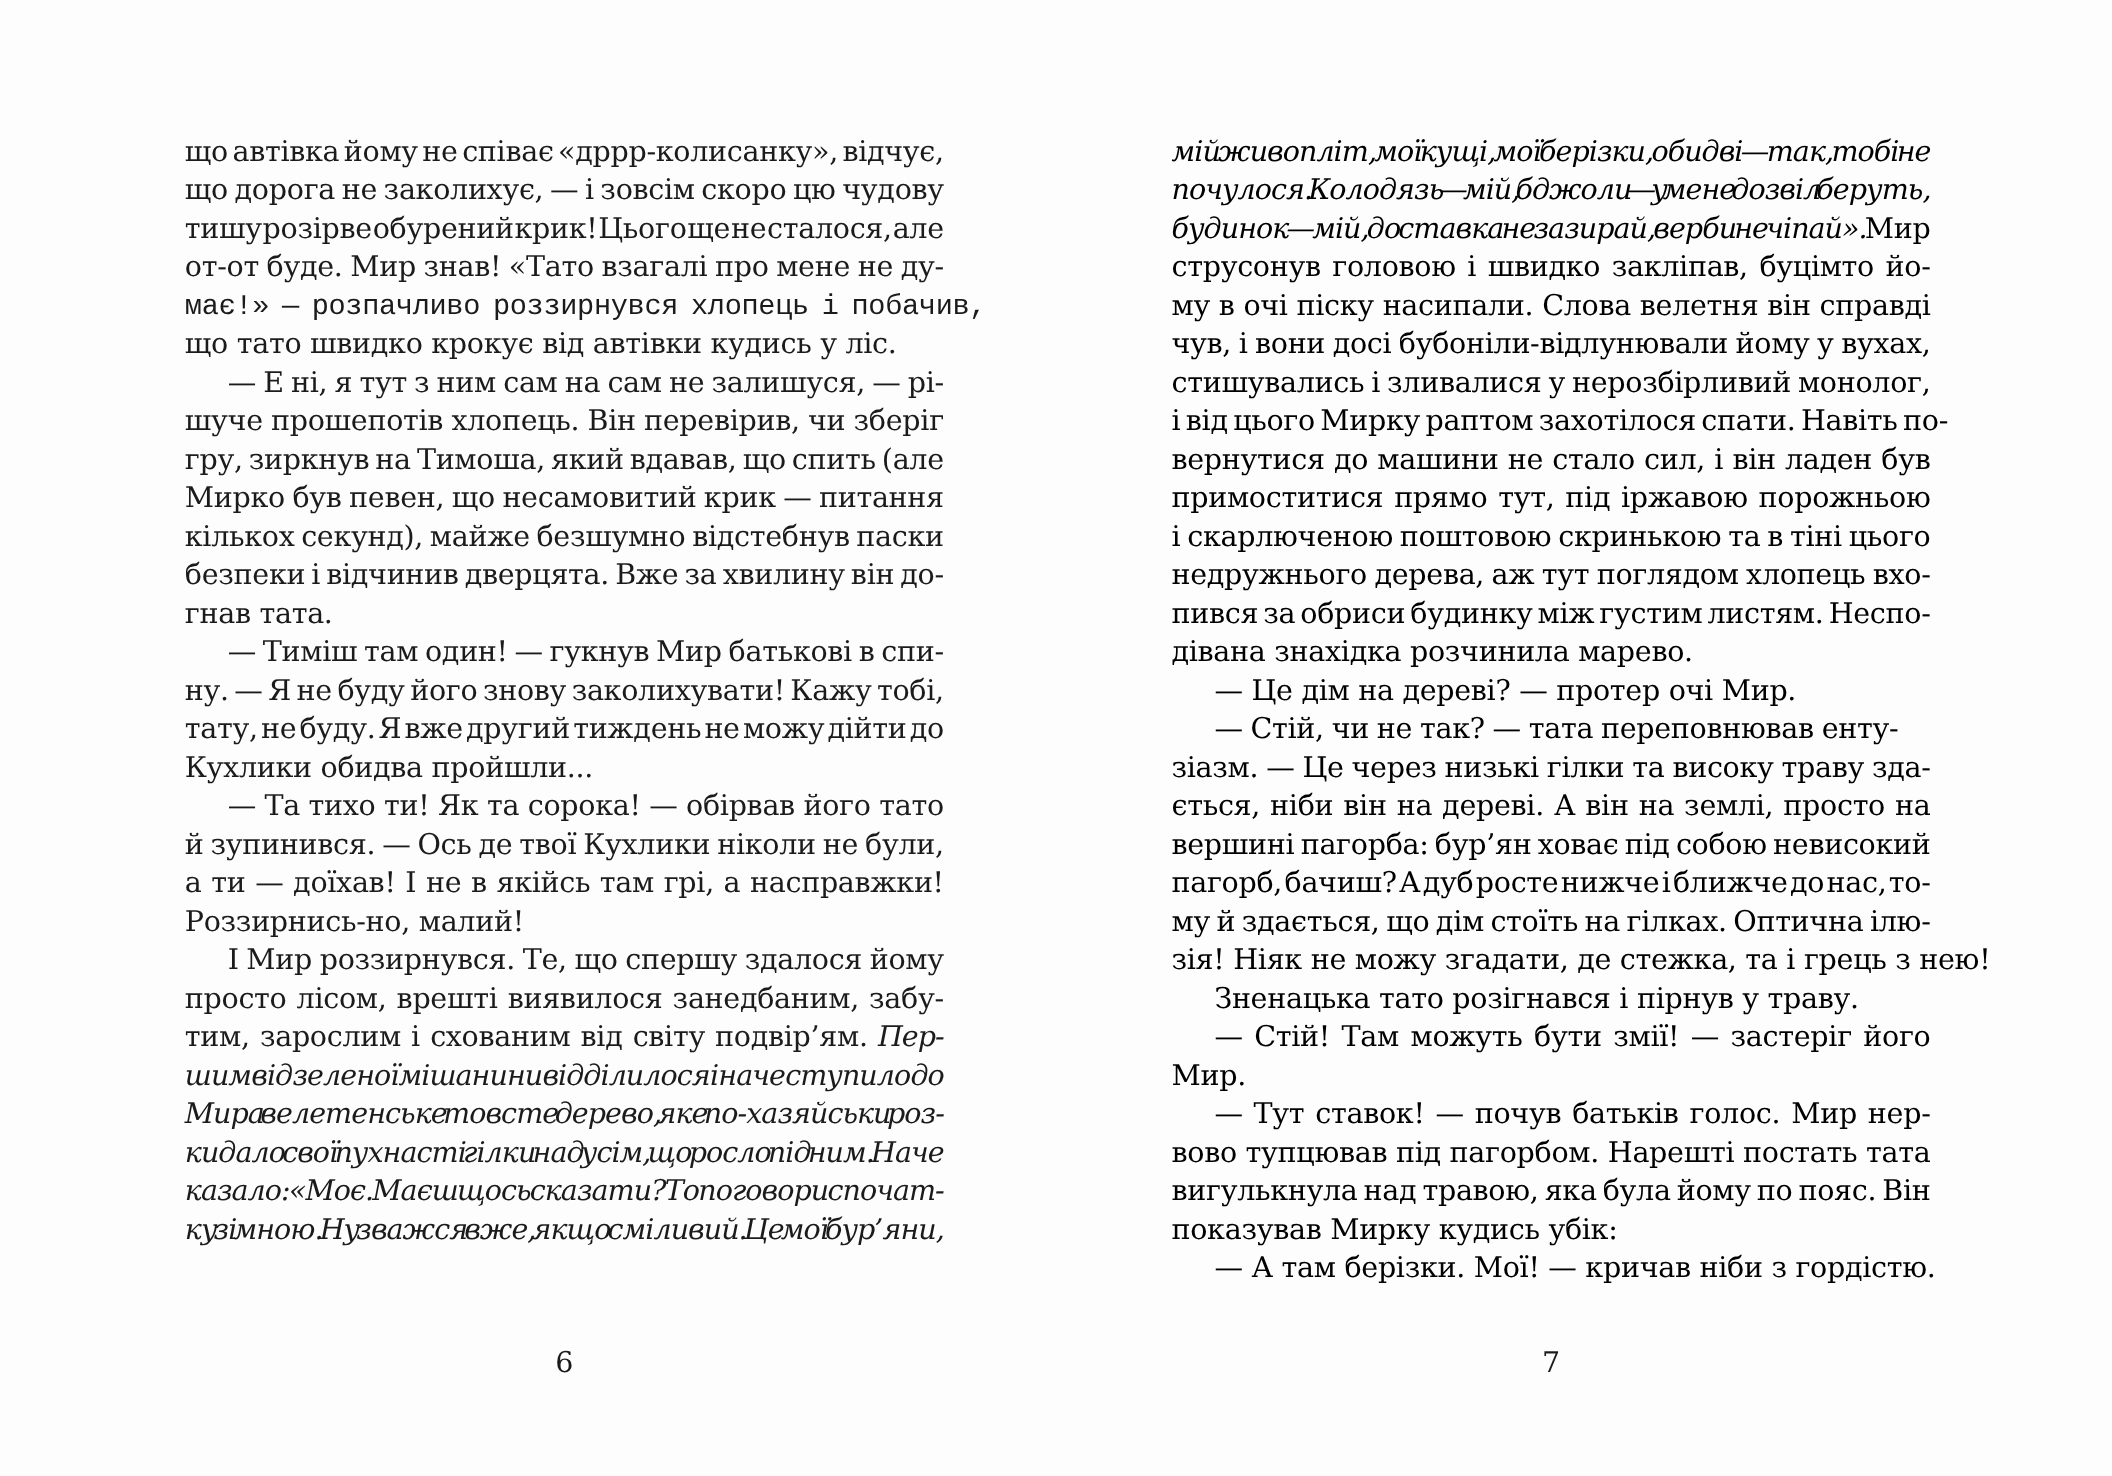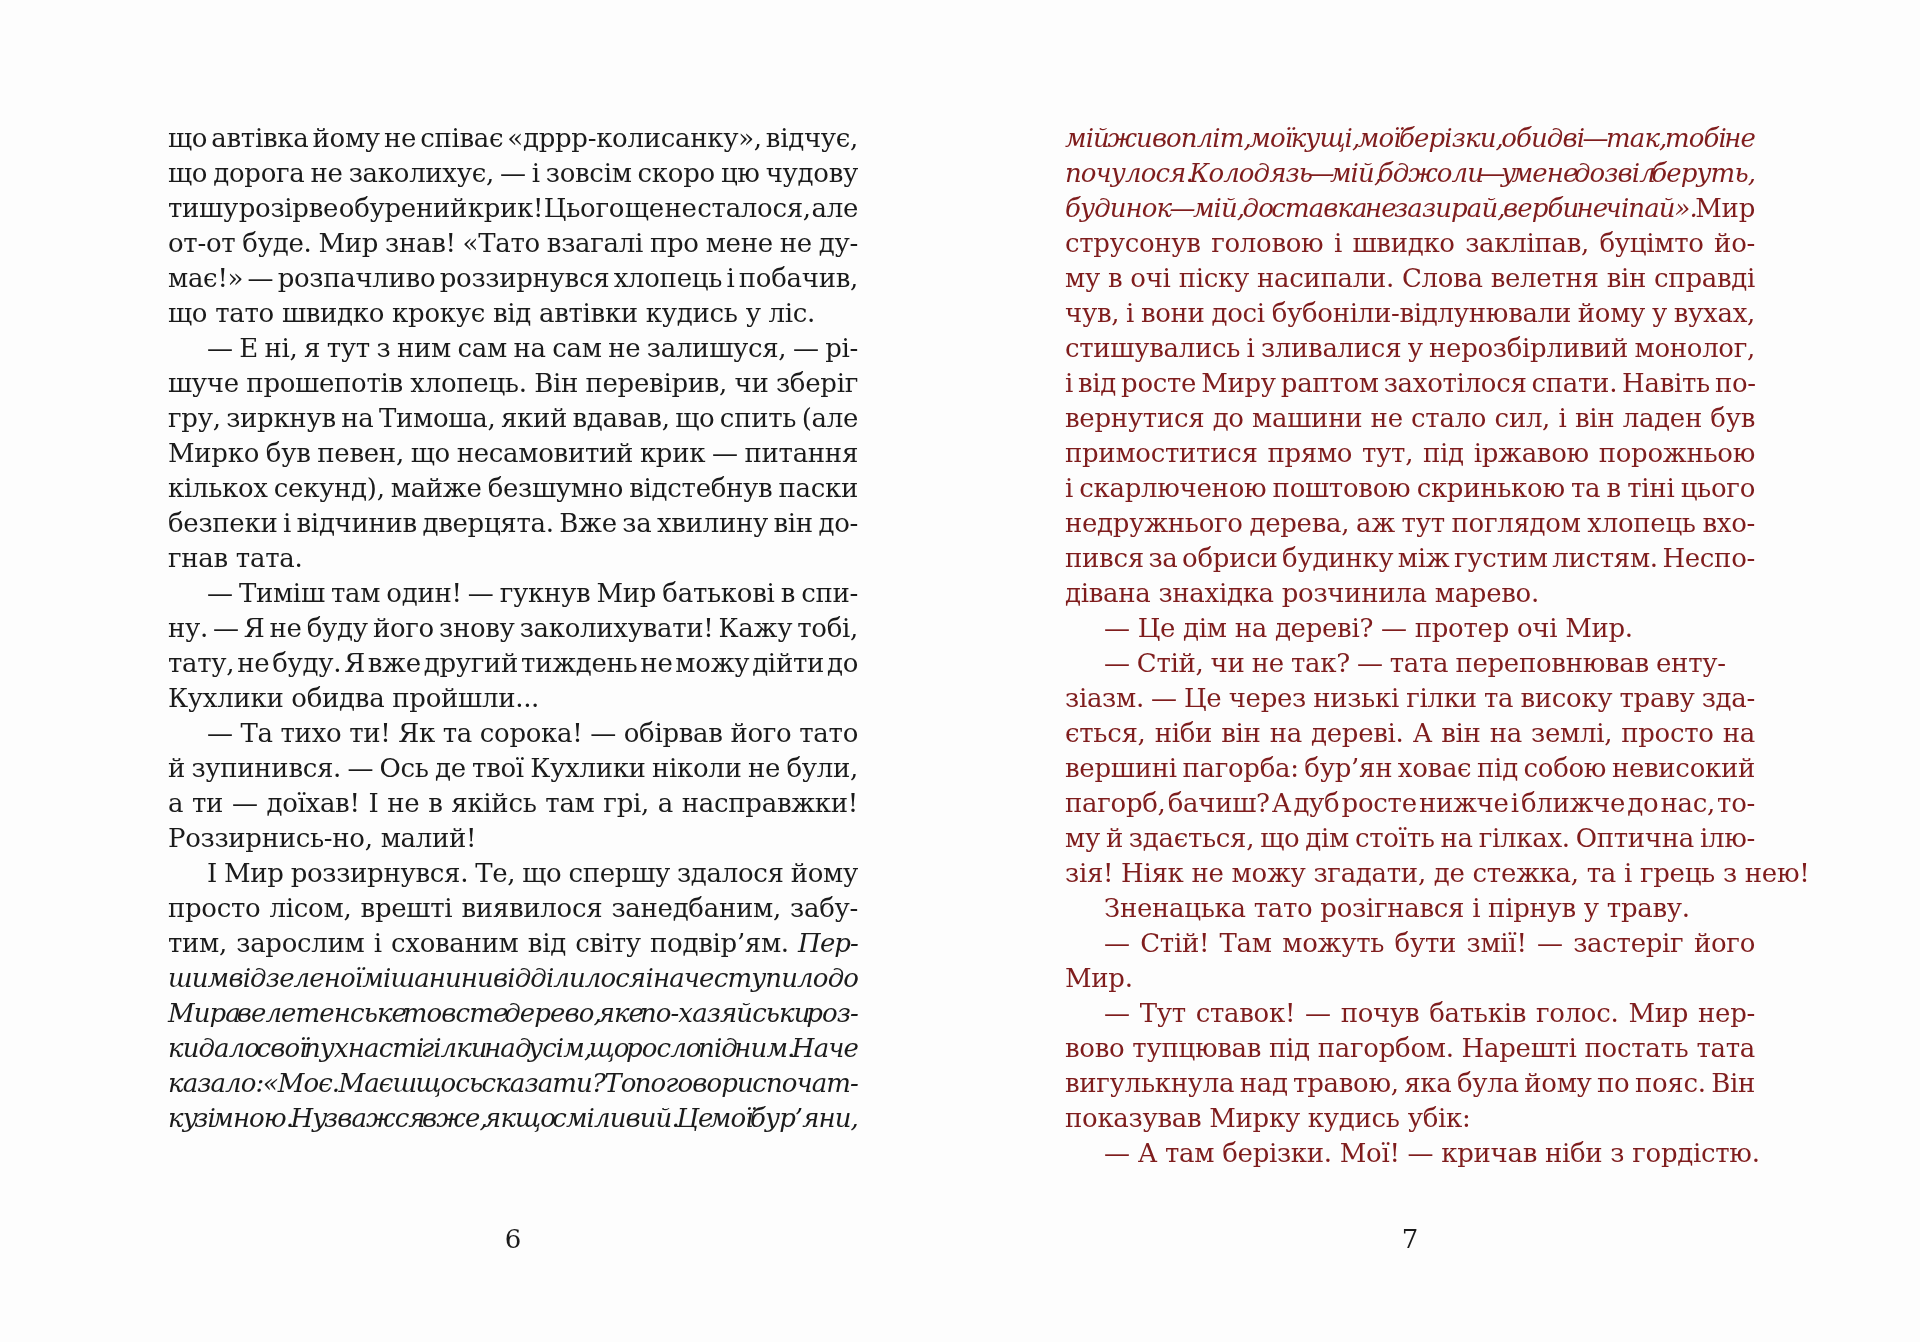--- a/index.html
+++ b/index.html
@@ -53,21 +53,21 @@
 </style>
 </head>
 <body style="background: rgb(253, 253, 253);">
 
 <div class="spread">
   <div class="column col-left" style="color: rgb(27, 27, 27);">
       <div class="line" style="word-spacing: -3.8724px;"><span>що автівка йому не співає «дррр-колисанку», відчує,</span></div>
       <div class="line" style="word-spacing: -1.92535px;"><span>що дорога не заколихує, — і зовсім скоро цю чудову</span></div>
       <div class="line" style="word-spacing: -7.25px;"><span>тишу розірве обурений крик! Цього ще не сталося, але</span></div>
       <div class="line" style="word-spacing: -1.00868px;"><span>от-от буде. Мир знав! «Тато взагалі про мене не ду-</span></div>
-      <div class="line" style="word-spacing: -3.55469px;"><span>має!» — розпачливо роззирнувся хлопець і побачив,</span></div>
+      <div class="line" style="word-spacing: -3.55469px; font-family: Liberation Mono, monospace;"><span>має!» — розпачливо роззирнувся хлопець і побачив,</span></div>
       <div class="line last" style="word-spacing: 0px;"><span>що тато швидко крокує від автівки кудись у ліс.</span></div>
       <div class="line indent" style="word-spacing: -1.40385px;"><span>— Е ні, я тут з ним сам на сам не залишуся, — рі-</span></div>
       <div class="line" style="word-spacing: -0.463542px;"><span>шуче прошепотів хлопець. Він перевірив, чи зберіг</span></div>
       <div class="line" style="word-spacing: -2.44531px;"><span>гру, зиркнув на Тимоша, який вдавав, що спить (але</span></div>
       <div class="line" style="word-spacing: -1.14955px;"><span>Мирко був певен, що несамовитий крик — питання</span></div>
       <div class="line" style="word-spacing: -1.88437px;"><span>кількох секунд), майже безшумно відстебнув паски</span></div>
       <div class="line" style="word-spacing: -2.41406px;"><span>безпеки і відчинив дверцята. Вже за хвилину він до-</span></div>
       <div class="line last" style="word-spacing: 0px;"><span>гнав тата.</span></div>
       <div class="line indent" style="word-spacing: -1.78646px;"><span>— Тиміш там один! — гукнув Мир батькові в спи-</span></div>
       <div class="line" style="word-spacing: -2.90104px;"><span>ну. — Я не буду його знову заколихувати! Кажу тобі,</span></div>
@@ -79,29 +79,29 @@
       <div class="line last" style="word-spacing: 0px;"><span>Роззирнись-но, малий!</span></div>
       <div class="line indent" style="word-spacing: -0.984375px;"><span>І Мир роззирнувся. Те, що спершу здалося йому</span></div>
       <div class="line" style="word-spacing: 1.23438px;"><span>просто лісом, врешті виявилося занедбаним, забу-</span></div>
       <div class="line" style="word-spacing: 1.30357px;"><span>тим, зарослим і схованим від світу подвір’ям. </span><span class="it">Пер-</span></div>
       <div class="line" style="word-spacing: -7.16992px;"><span class="it">шим від зеленої мішанини відділилося і наче ступило до</span></div>
       <div class="line" style="word-spacing: -10.5859px;"><span class="it">Мира велетенське товсте дерево, яке по-хазяйськи роз-</span></div>
       <div class="line" style="word-spacing: -9.92031px;"><span class="it">кидало свої пухнасті гілки над усім, що росло під ним. Наче</span></div>
       <div class="line" style="word-spacing: -8.07143px;"><span class="it">казало: «Моє. Маєш щось сказати? То поговори спочат-</span></div>
       <div class="line" style="word-spacing: -10.0031px;"><span class="it">ку зі мною. Ну зважся вже, якщо сміливий. Це мої бур’яни,</span></div>
     </div>
-  <div class="column col-right" style="color: #7f1d1d;">
+  <div class="column col-right" style="color: #000000;">
       <div class="line" style="word-spacing: -8.90312px;"><span class="it">мій живопліт, мої кущі, мої берізки, обидві — так, тобі не</span></div>
       <div class="line" style="word-spacing: -10.9497px;"><span class="it">почулося. Колодязь — мій, бджоли — у мене дозвіл беруть,</span></div>
       <div class="line" style="word-spacing: -9.03438px;"><span class="it">будинок — мій, до ставка не зазирай, верби не чіпай». </span><span>Мир</span></div>
       <div class="line" style="word-spacing: 2.53125px;"><span>струсонув головою і швидко закліпав, буцімто йо-</span></div>
       <div class="line" style="word-spacing: 0.078125px;"><span>му в очі піску насипали. Слова велетня він справді</span></div>
       <div class="line" style="word-spacing: -1.12054px;"><span>чув, і вони досі бубоніли-відлунювали йому у вухах,</span></div>
       <div class="line" style="word-spacing: -1.56563px;"><span>стишувались і зливалися у нерозбірливий монолог,</span></div>
-      <div class="line" style="word-spacing: -2.98438px;"><span>і від росте Миру раптом захотілося спати. Навіть по-</span></div>
+      <div class="line" style="word-spacing: -2.98438px;"><span>і від цього Мирку раптом захотілося спати. Навіть по-</span></div>
       <div class="line" style="word-spacing: 0.428819px;"><span>вернутися до машини не стало сил, і він ладен був</span></div>
       <div class="line" style="word-spacing: 1.90625px;"><span>примоститися прямо тут, під іржавою порожньою</span></div>
       <div class="line" style="word-spacing: -1.66741px;"><span>і скарлюченою поштовою скринькою та в тіні цього</span></div>
       <div class="line" style="word-spacing: -1.17969px;"><span>недружнього дерева, аж тут поглядом хлопець вхо-</span></div>
       <div class="line" style="word-spacing: -3.34152px;"><span>пився за обриси будинку між густим листям. Неспо-</span></div>
       <div class="line last" style="word-spacing: 0px;"><span>дівана знахідка розчинила марево.</span></div>
       <div class="line indent last" style="word-spacing: 0px;"><span>— Це дім на дереві? — протер очі Мир.</span></div>
       <div class="line indent" style="word-spacing: -0.845703px;"><span>— Стій, чи не так? — тата переповнював енту-</span></div>
       <div class="line" style="word-spacing: -0.75px;"><span>зіазм. — Це через низькі гілки та високу траву зда-</span></div>
       <div class="line" style="word-spacing: 1.14844px;"><span>ється, ніби він на дереві. А він на землі, просто на</span></div>

